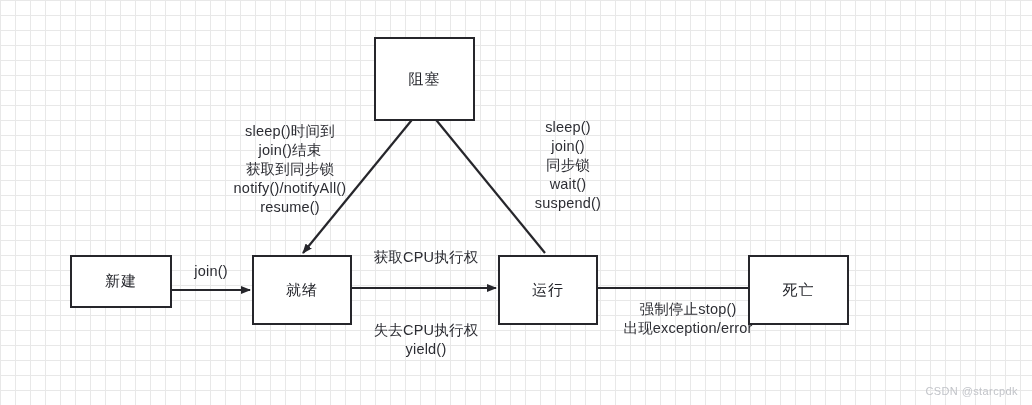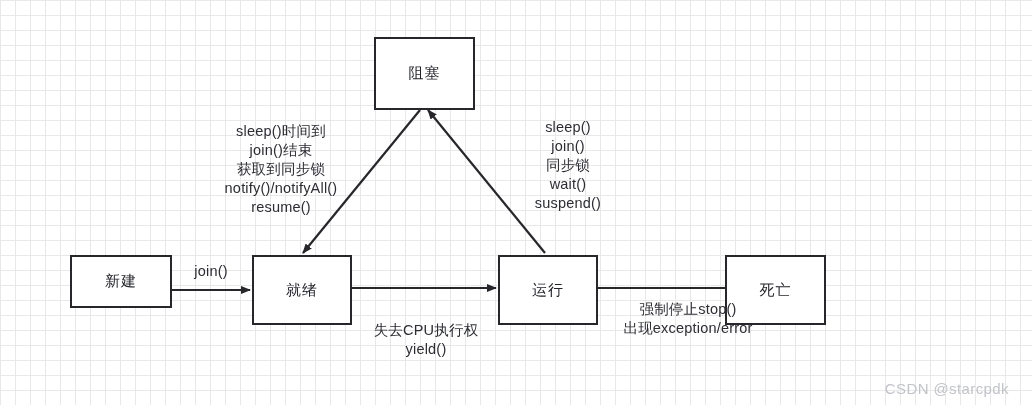--- a/index.html
+++ b/index.html
@@ -46,24 +46,24 @@
   svg.wires {
     position: absolute;
     left: 0;
     top: 0;
     width: 1032px;
     height: 405px;
     pointer-events: none;
   }
   .watermark {
     position: absolute;
-    right: 23px;
+    right: 14px;
     bottom: 8px;
     color: #c2c4c9;
-    font-size: 15px;
+    font-size: 11px;
     letter-spacing: 0.4px;
     margin-top: 39px;
   }
 </style>
 </head>
 <body>
 
 <div id="canvas">
 
   <svg class="wires" viewBox="0 0 1032 405" xmlns="http://www.w3.org/2000/svg">
@@ -77,47 +77,48 @@
 
     <line x1="352" y1="288" x2="496" y2="288" stroke="#26262b" stroke-width="2.2" marker-end="url(#ah)"></line>
 
     <line x1="598" y1="288" x2="763" y2="288" stroke="#26262b" stroke-width="2.2" marker-end="url(#ah)"></line>
 
     <line x1="420" y1="110" x2="303" y2="253" stroke="#26262b" stroke-width="2.2" marker-end="url(#ah)"></line>
 
     <line x1="545" y1="253" x2="428" y2="110" stroke="#26262b" stroke-width="2.2" marker-end="url(#ah)"></line>
   </svg>
 
-  <div class="node" style="left:374px; top:37px; width:101px; height:73px;">
+  <div class="node" style="left:374px; top:37px; width:101px; height:84px;">
     <span>阻塞</span>
   </div>
 
   <div class="node" style="left:70px; top:255px; width:102px; height:53px;">
     <span>新建</span>
   </div>
 
   <div class="node" style="left:252px; top:255px; width:100px; height:70px;">
     <span>就绪</span>
   </div>
 
   <div class="node" style="left:498px; top:255px; width:100px; height:70px;text-align:right;">
     <span>运行</span>
   </div>
 
-  <div class="node" style="left:725px; top:255px; width:101px; height:70px;">
+  <div class="node" style="left:748px; top:255px; width:101px; height:70px;">
     <span>死亡</span>
   </div>
 
   <div class="edge-label" style="left:172px; top:262px; width:78px;">join()</div>
 
+  <div class="edge-label" style="left:355px; top:248px; width:142px;">获取CPU执行权</div>
 
   <div class="edge-label" style="left:355px; top:293px; width:142px;margin-top:28px;">失去CPU执行权
 yield()</div>
 
-  <div class="edge-label" style="left:198px; top:122px; width:166px;">sleep()时间到
+  <div class="edge-label" style="left:207px; top:122px; width:166px;">sleep()时间到
 join()结束
 获取到同步锁
 notify()/notifyAll()
 resume()</div>
 
   <div class="edge-label" style="left:508px; top:118px; width:120px;">sleep()
 join()
 同步锁
 wait()
 suspend()</div>

